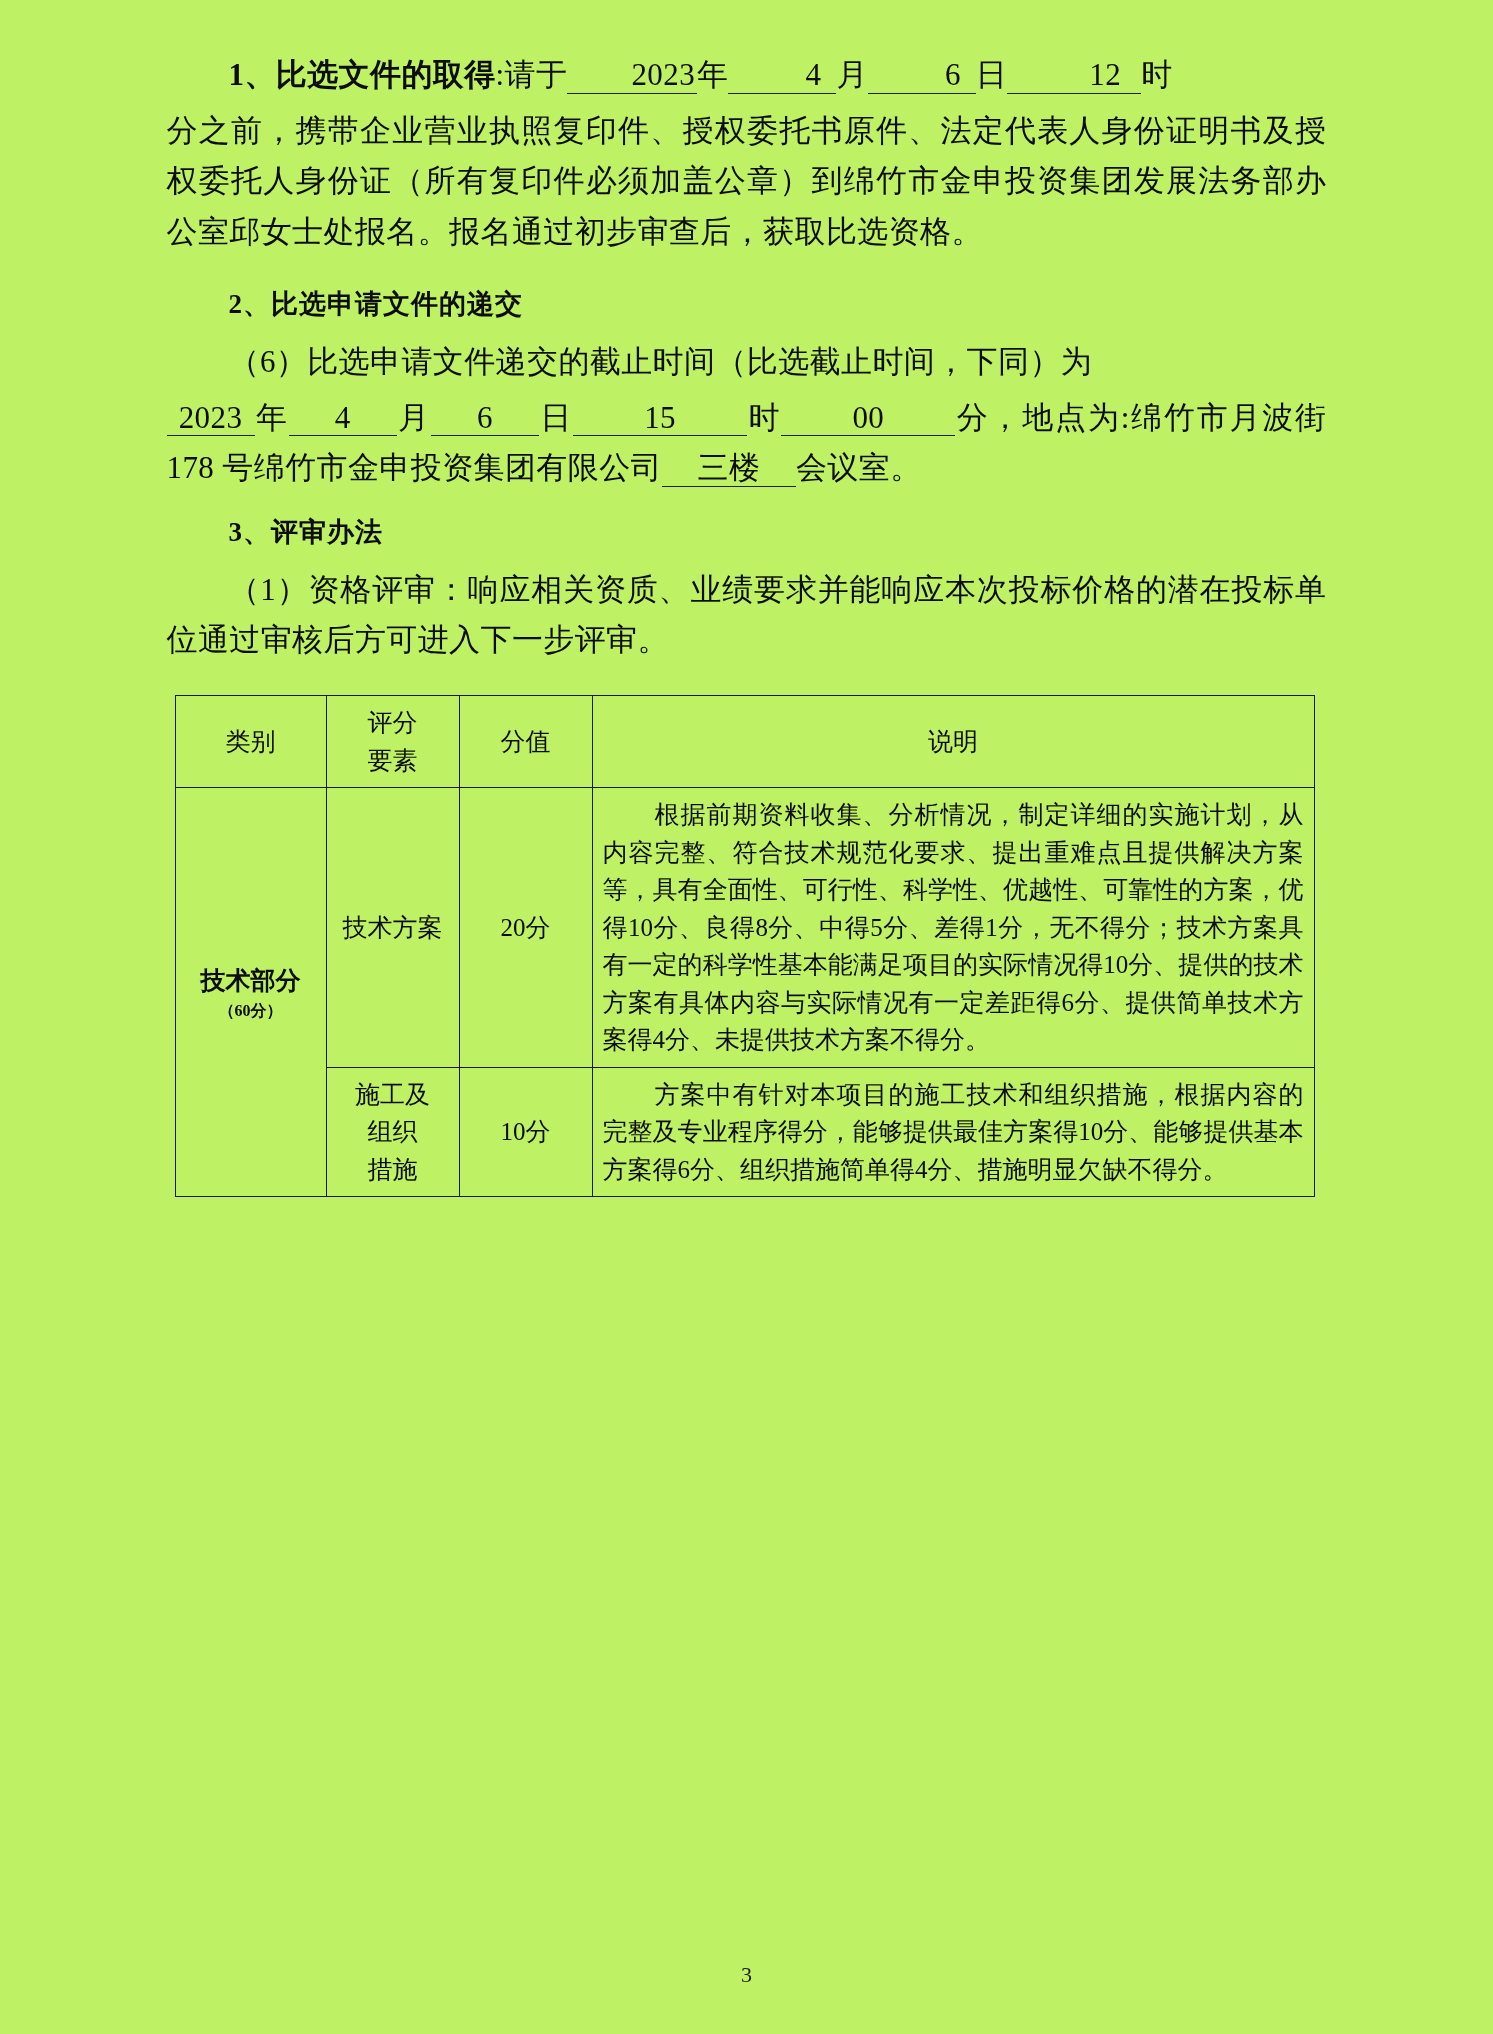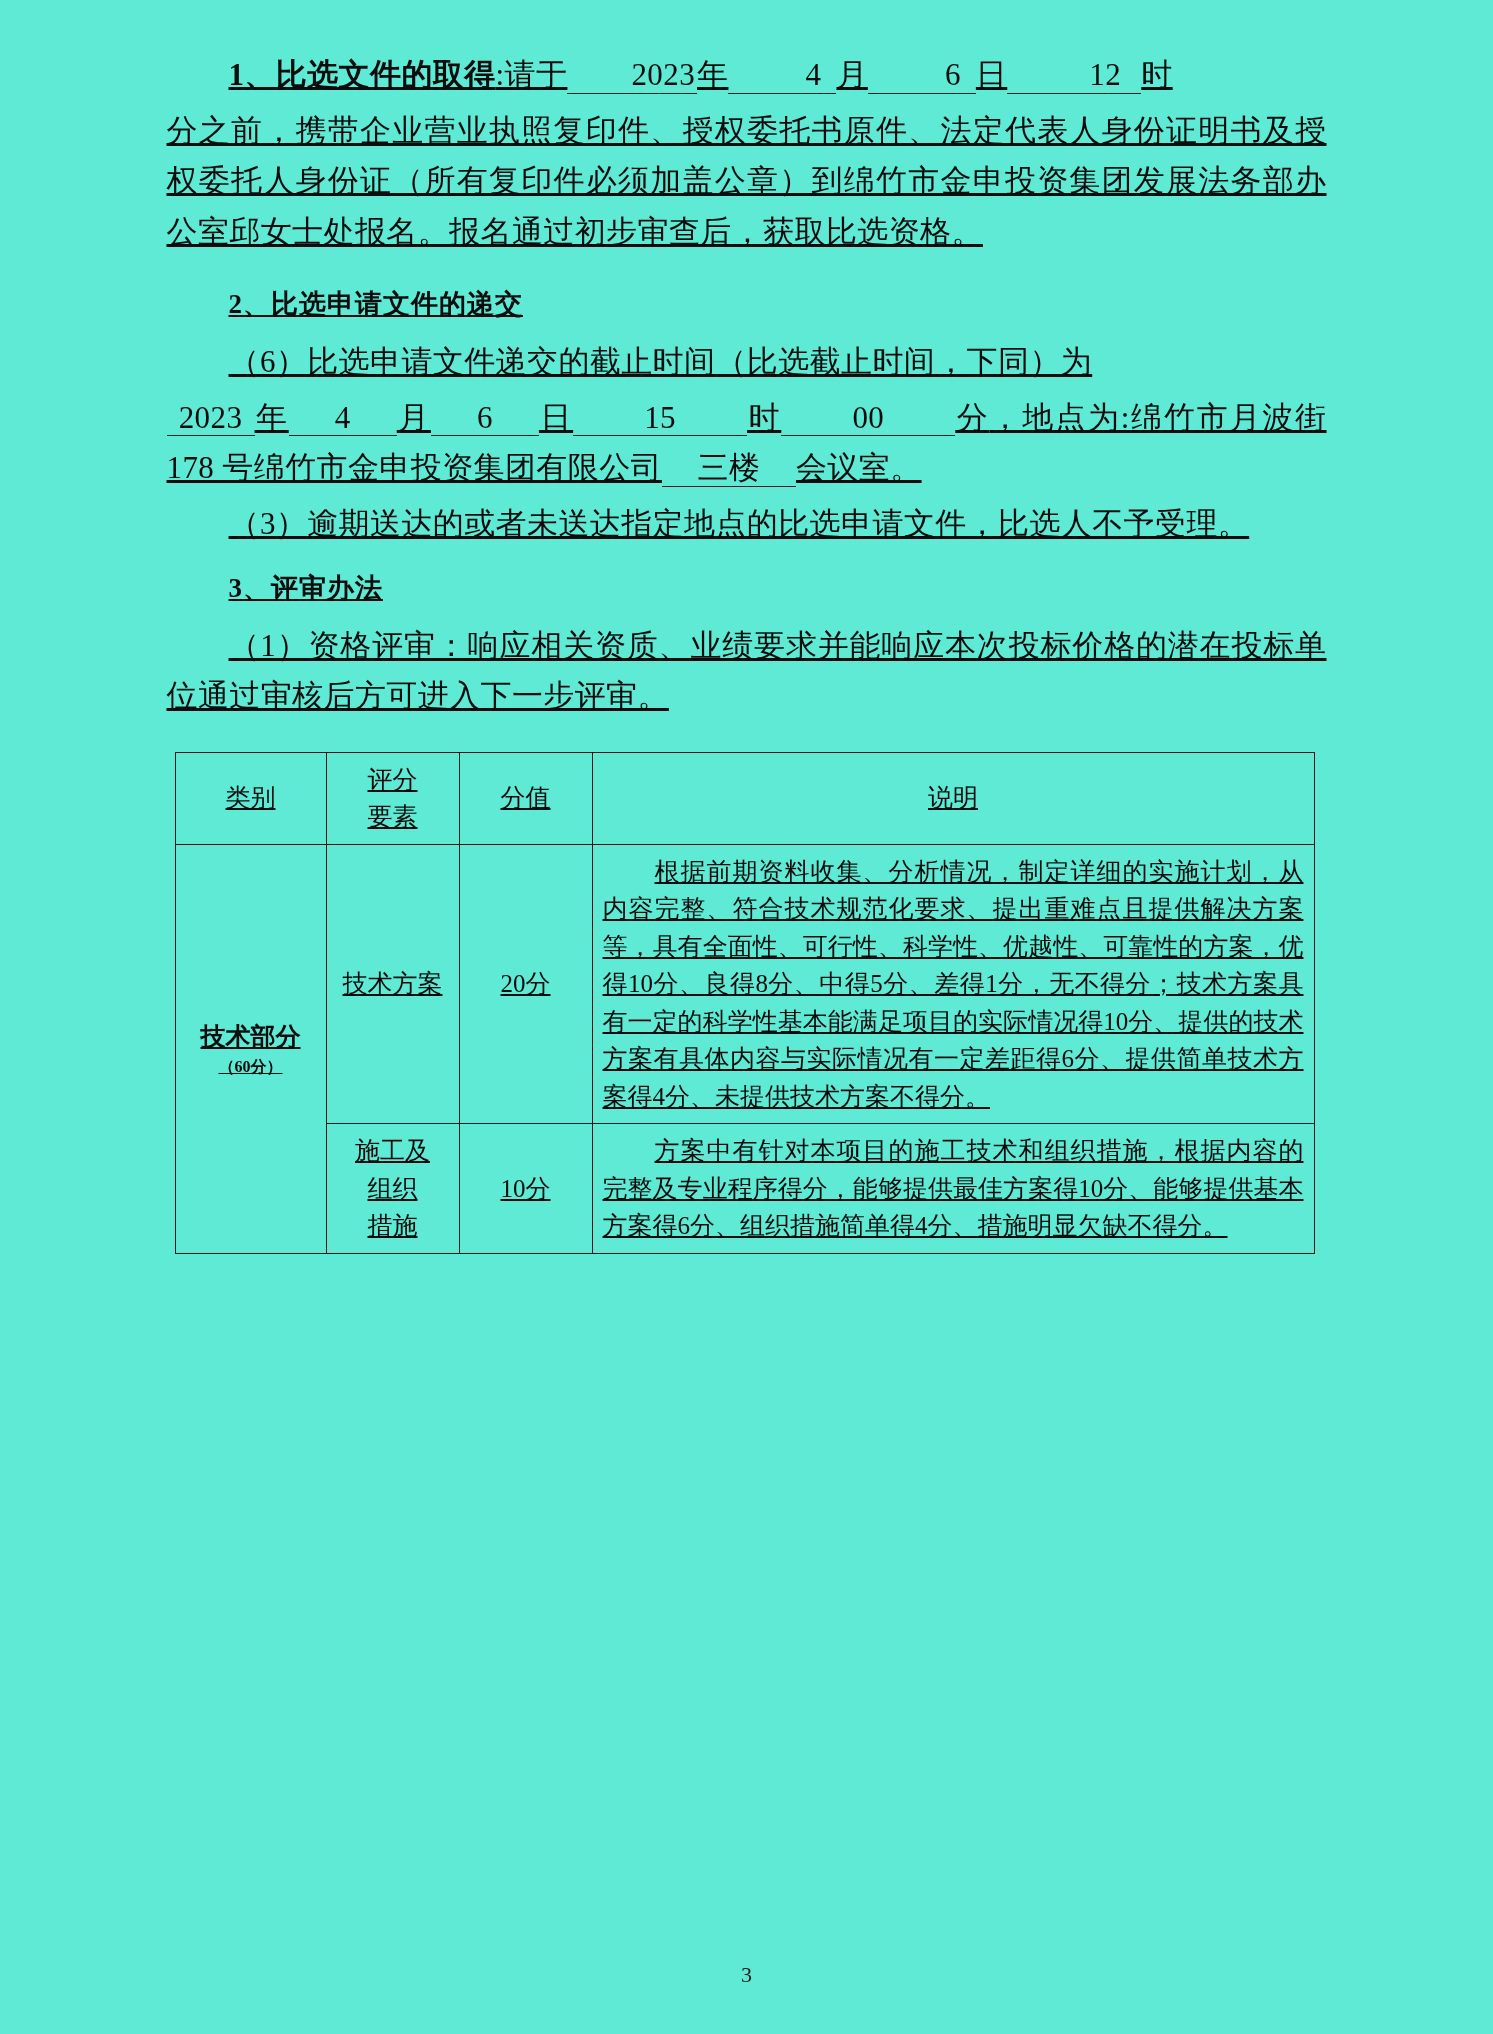--- a/index.html
+++ b/index.html
@@ -9,24 +9,23 @@
   }
   body {
     font-family: "Liberation Serif", "DejaVu Serif", serif;
     color: #0d0d0d;
   }
   .page {
     position: relative;
     width: 1493px;
     height: 2034px;
     margin: 0 auto;
-    background: #5eead4;
+    background: #bef264;
     box-sizing: border-box;
     padding: 40px 120px 0 120px;
-    text-decoration: underline;
   }
   .content {
     width: 1160px;
     margin: 0 auto;
     padding-top: 10px;
   }
   p {
     margin: 0 0 6px 0;
     font-size: 31px;
     line-height: 1.62;
@@ -123,21 +122,20 @@
 
 <div class="page">
   <div class="content">
 
     <p class="indent"><span class="bold">1、比选文件的取得</span><span>:请于</span><span class="fill fill-sm num">2023</span><span>年</span><span class="fill fill-md num">4</span><span>月</span><span class="fill fill-md num">6</span><span>日</span><span class="fill fill-lg num">12</span><span>时</span></p>
     <p>分之前，携带企业营业执照复印件、授权委托书原件、法定代表人身份证明书及授权委托人身份证（所有复印件必须加盖公章）到绵竹市金申投资集团发展法务部办公室邱女士处报名。报名通过初步审查后，获取比选资格。</p>
 
     <p class="heading gap-1">2、比选申请文件的递交</p>
     <p class="indent">（6）比选申请文件递交的截止时间（比选截止时间，下同）为</p>
     <p><span class="fill fill-sm num">2023</span><span>年</span><span class="fill fill-md num">4</span><span>月</span><span class="fill fill-md num">6</span><span>日</span><span class="fill fill-xl num">15</span><span>时</span><span class="fill fill-xl num">00</span><span>分</span><span>，地点为:绵竹市月波街 178 号绵竹市金申投资集团有限公司</span><span class="fill fill-lg">三楼</span><span>会议室。</span></p>
-    <p class="indent">（3）逾期送达的或者未送达指定地点的比选申请文件，比选人不予受理。</p>
 
     <p class="heading gap-2">3、评审办法</p>
     <p class="indent">（1）资格评审：响应相关资质、业绩要求并能响应本次投标价格的潜在投标单位通过审核后方可进入下一步评审。</p>
 
     <table class="score">
       <thead>
         <tr>
           <th class="col-cat">类别</th>
           <th class="col-elem">
             <span>评分</span><br>

